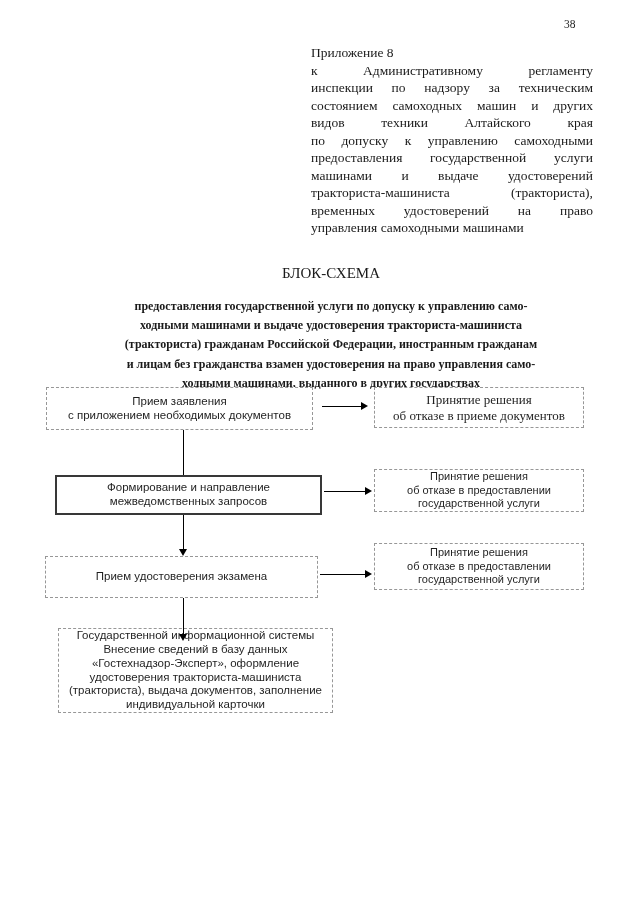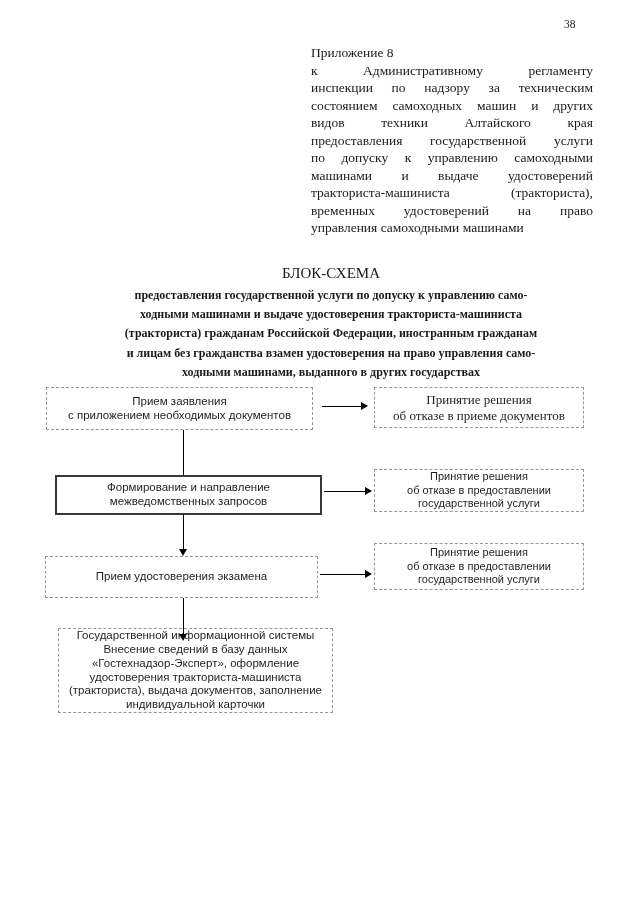--- a/index.html
+++ b/index.html
@@ -27,21 +27,21 @@
   .header-block > div { text-align:justify; text-align-last:justify; }
   .header-block > div:first-child,
   .header-block > div:last-child { text-align-last:left; }
 
   
   .title-block {
     position:absolute; left:52px; top:264px; width:558px;
     text-align:center; color:#1a1a1a;
     font-family:"Liberation Serif","DejaVu Serif",serif;
   }
-  .title-heading { font-size:15px; line-height:19px; margin-bottom:3px; }
+  .title-heading { font-size:15px; line-height:19px; margin-bottom:14px; }
   .title-lines { font-size:12px; line-height:19.2px;font-weight:bold; }
 
   
   .flowchart { position:absolute; left:0; top:0; width:640px; height:905px;border-radius:6px; }
   .fbox {
     position:absolute; box-sizing:border-box;
     display:flex; flex-direction:column; justify-content:center;
     text-align:center; color:#1f1f1f; background:#fff;
     font-family:"Liberation Sans","DejaVu Sans",sans-serif;
     z-index:1;
@@ -81,22 +81,22 @@
 <div class="page">
 
   <div class="page-number">38</div>
 
   <div class="header-block">
       <div>Приложение 8</div>
       <div>к Административному регламенту</div>
       <div>инспекции по надзору за техническим</div>
       <div>состоянием самоходных машин и других</div>
       <div>видов техники Алтайского края</div>
+      <div>по допуску к управлению самоходными</div>
       <div>предоставления государственной услуги</div>
-      <div>по допуску к управлению самоходными</div>
       <div>машинами и выдаче удостоверений</div>
       <div>тракториста-машиниста (тракториста),</div>
       <div>временных удостоверений на право</div>
       <div>управления самоходными машинами</div>
     </div>
 
   <div class="title-block">
     <div class="title-heading">БЛОК-СХЕМА</div>
     <div class="title-lines">
         <div>предоставления государственной услуги по допуску к управлению само-</div>

